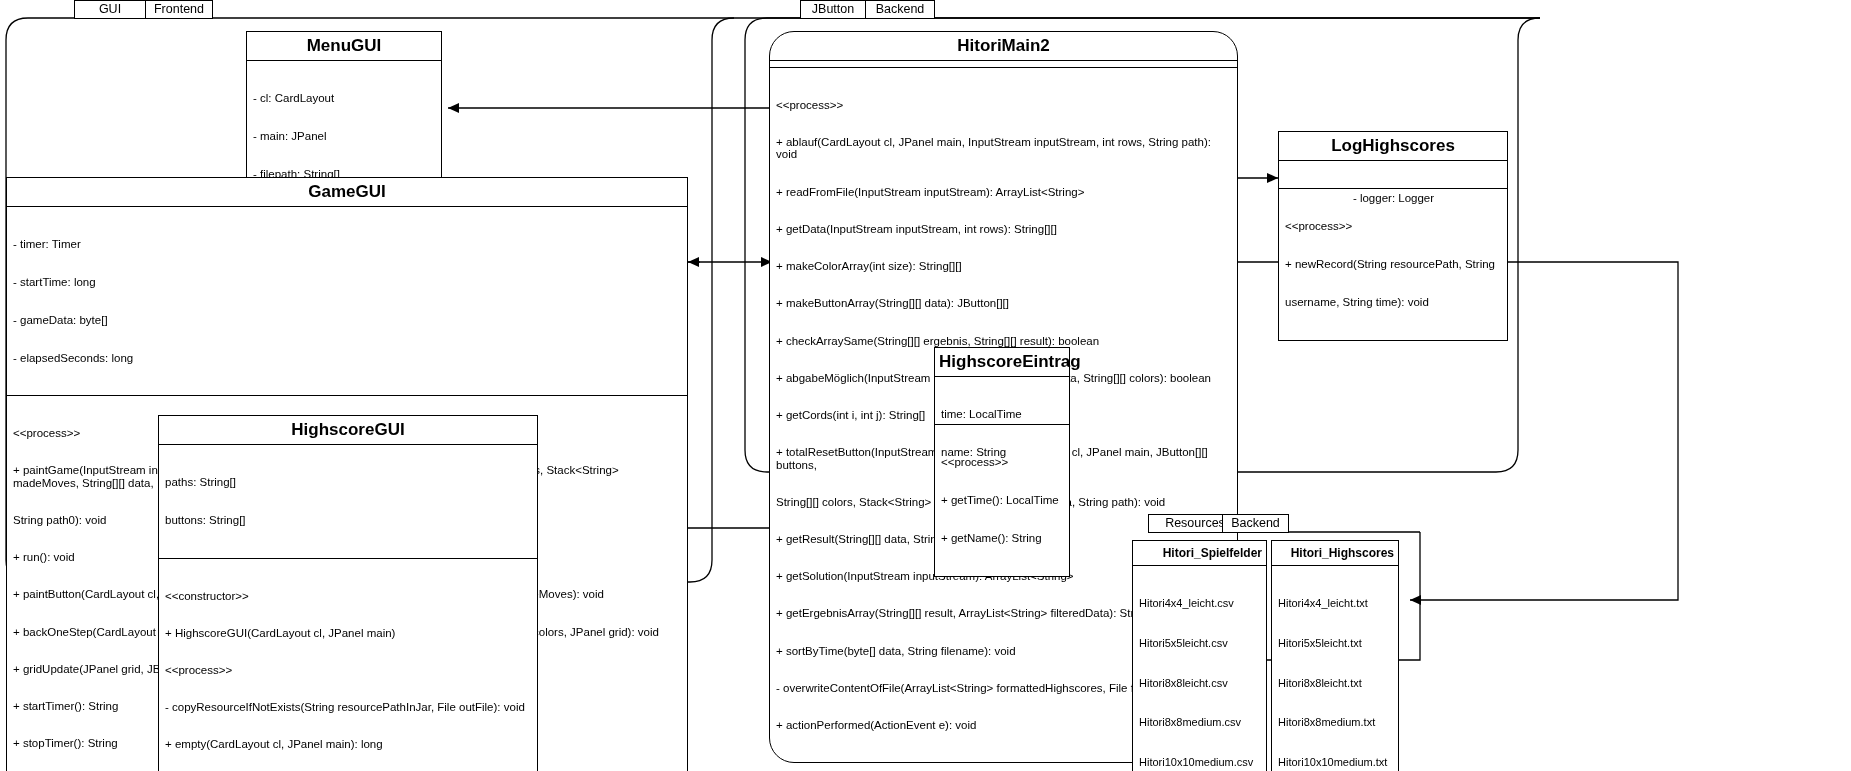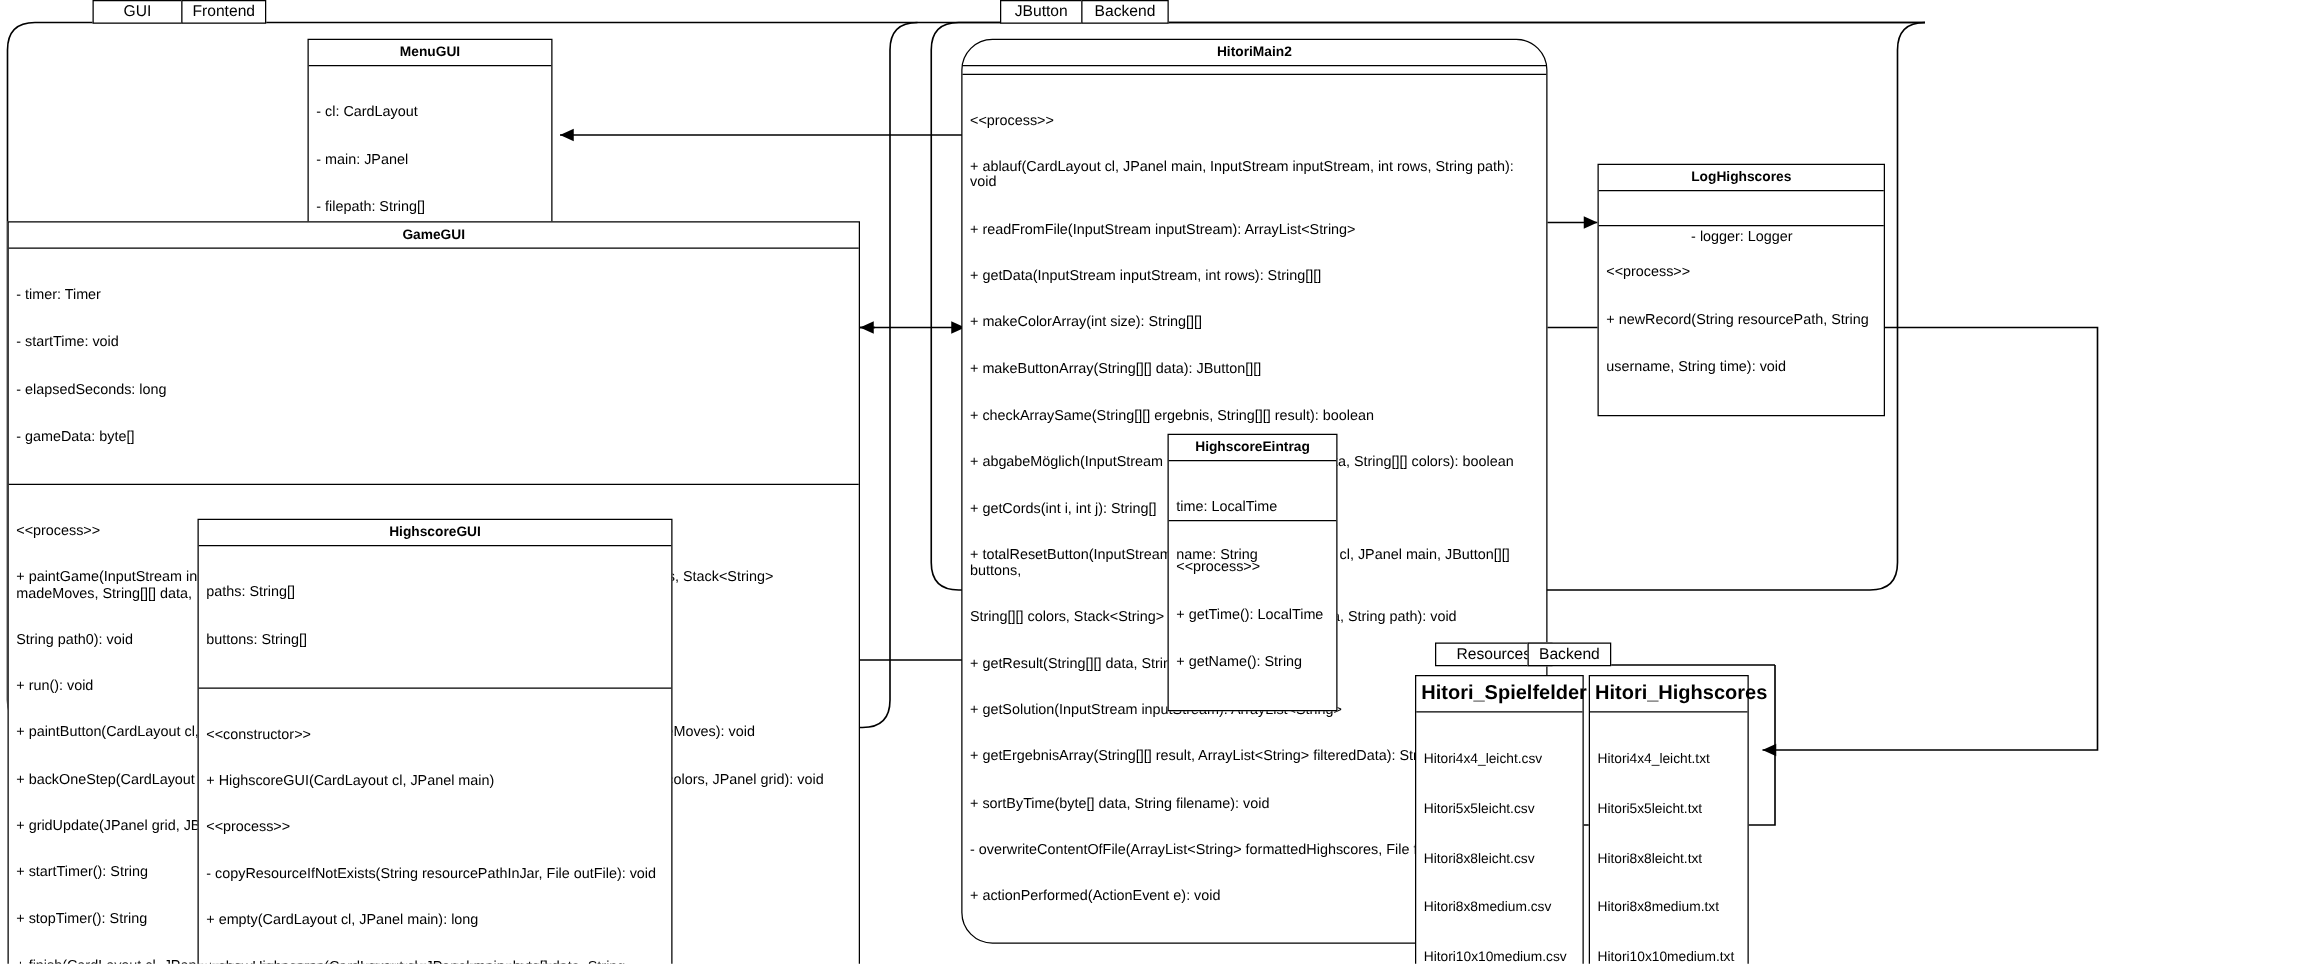--- a/index.html
+++ b/index.html
@@ -30,36 +30,36 @@
   .cls {
     position:absolute;
     border:1px solid #000;
     background:#fff;
     z-index:4;
   }
   .cls .hdr {
     border-bottom:1px solid #000;
     text-align:center;
     font-weight:bold;
-    font-size:11px;
+    font-size:17px;
     padding:4px 4px 4px 4px;
   }
   .cls .sec {
     border-bottom:1px solid #000;
     font-size:11.5px;
     line-height:12.6px;
     padding:6px 5px 6px 6px;
     white-space:pre-wrap;
   }
   .cls .sec:last-child { border-bottom:none; }
   .cls .sec.tight { line-height:12.4px; }
   .cls .row { white-space:nowrap; }
 
   
-  .filebox .hdr { font-size:16px; padding:5px 4px; }
+  .filebox .hdr { font-size:12px; padding:5px 4px;text-align:right; }
   .filebox .sec { font-size:11px; line-height:13.2px; padding:5px 6px; }
 </style>
 </head>
 <body>
 
 <div id="canvas">
 
   <svg class="layer" viewBox="0 0 1851 771" xmlns="http://www.w3.org/2000/svg">
     <g fill="none" stroke="#000" stroke-width="1.3">
 
@@ -138,23 +138,23 @@
       <div class="row">MenuGUI()</div>
       <div class="row">&lt;&lt;proces&gt;&gt;´</div>
       <div class="row">+ actionPerformed(ActionEvent e): void</div>
     </div>
   </div>
 
   <div class="cls" style="left:6px; top:177px; width:682px;">
     <div class="hdr">GameGUI</div>
     <div class="sec">
       <div class="row">- timer: Timer</div>
-      <div class="row">- startTime: void</div>
+      <div class="row">- startTime: long</div>
+      <div class="row">- gameData: byte[]</div>
       <div class="row">- elapsedSeconds: long</div>
-      <div class="row">- gameData: byte[]</div>
     </div>
     <div class="sec tight">
       <div>&lt;&lt;process&gt;&gt;</div>
       <div>+ paintGame(InputStream inputStream, CardLayout cl, JPanel main, JButton[][] buttons, String[][] colors, Stack&lt;String&gt; madeMoves, String[][] data,</div>
       <div>String path0): void</div>
       <div>+ run(): void</div>
       <div>+ paintButton(CardLayout cl, JPanel main, JButton b, String[] pos, String[][] colors, Stack&lt;String&gt; madeMoves): void</div>
       <div>+ backOneStep(CardLayout cl, JPanel main, Stack&lt;String&gt; madeMoves, JButton[][] buttons, String[][] colors, JPanel grid): void</div>
       <div>+ gridUpdate(JPanel grid, JButton[][] buttons): void</div>
       <div>+ startTimer(): String</div>

